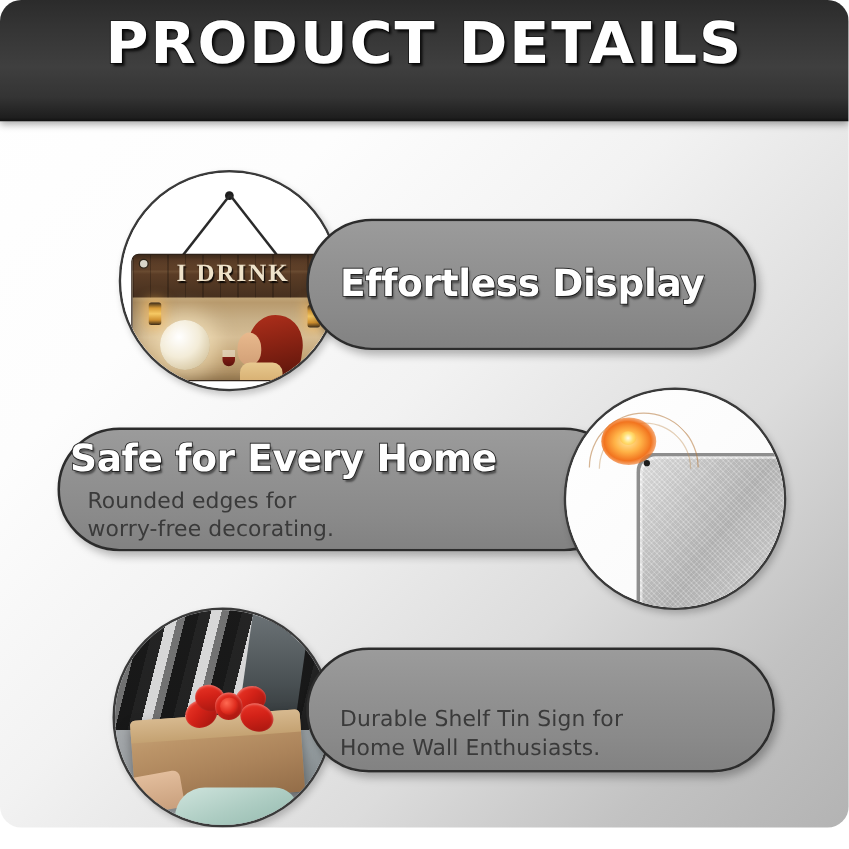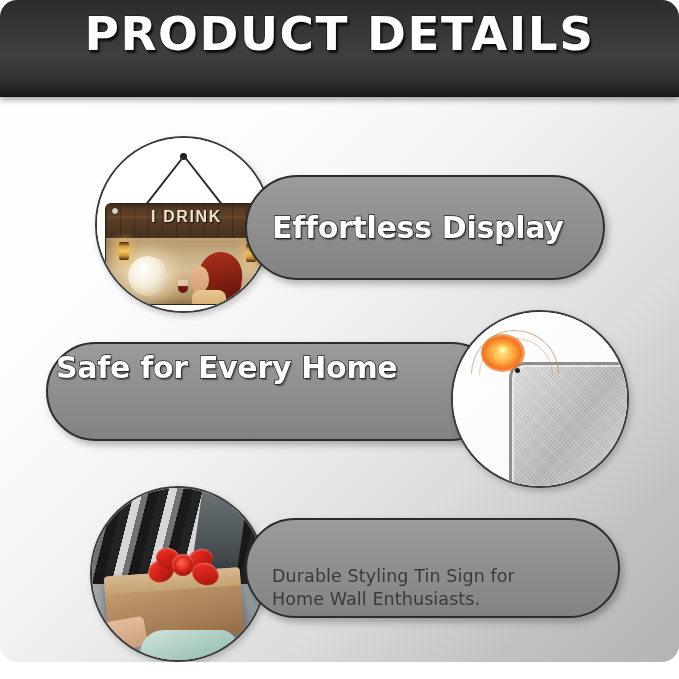--- a/index.html
+++ b/index.html
@@ -104,22 +104,22 @@
     box-shadow:inset 0 0 12px rgba(60,38,18,0.45);
   }
   .sign-wood{
     position:absolute;left:0;top:0;width:100%;height:34px;
     background:
       repeating-linear-gradient(90deg,rgba(0,0,0,0.22) 0 1px,rgba(0,0,0,0) 1px 14px),
       linear-gradient(180deg,#3f2b1c 0%,#57392440 10%,#5b3d26 45%,#46301f 100%);
   }
   .sign-text{
     position:absolute;left:0;top:4px;width:100%;text-align:center;
-    font-family:Liberation Sans, sans-serif;font-weight:bold;
-    font-size:16px;letter-spacing:1.6px;
+    font-family:Liberation Serif, serif;font-weight:bold;
+    font-size:20px;letter-spacing:1.6px;
     color:#efe3cb;
     text-shadow:1px 1px 1px rgba(0,0,0,0.85);
     white-space:nowrap;
   }
   .sign-moon{
     position:absolute;left:22px;top:52px;width:40px;height:40px;border-radius:50%;
     background:radial-gradient(circle at 38% 34%,#ffffff 0%,#f3ecd8 45%,#ddcfae 72%,#c4b289 100%);
     box-shadow:0 0 16px 7px rgba(255,238,200,0.55);
   }
   .sign-hair{
@@ -295,20 +295,24 @@
         <div class="sign-text">I DRINK</div>
       </div>
     </div>
   </div>
 
   <div class="pill" id="pill-1"></div>
   <div class="pill-title" id="pill-1-title">Effortless Display</div>
 
   <div class="pill" id="pill-2"></div>
   <div class="pill-title" id="pill-2-title">Safe for Every Home</div>
+  <div class="pill-body" id="pill-2-body">
+    <div>Rounded edges for</div>
+    <div>worry-free decorating.</div>
+  </div>
 
   <div class="circle" id="circle-corner">
     <div class="corner-scene">
       <div class="corner-plate">
         <div class="corner-texture"></div>
       </div>
       <div class="corner-dot"></div>
       <div class="corner-arc"></div>
       <div class="corner-arc b"></div>
       <div class="corner-glow"></div>
@@ -332,17 +336,17 @@
         <div class="bow-loop c"></div>
         <div class="bow-knot"></div>
       </div>
       <div class="gift-hand"></div>
       <div class="gift-sweater"></div>
     </div>
   </div>
 
   <div class="pill" id="pill-3"></div>
   <div class="pill-body" id="pill-3-body">
-    <div>Durable Styling Tin Sign for</div>
+    <div>Durable Shelf Tin Sign for</div>
     <div>Home Wall Enthusiasts.</div>
   </div>
 
 </div>
 
 </body></html>

